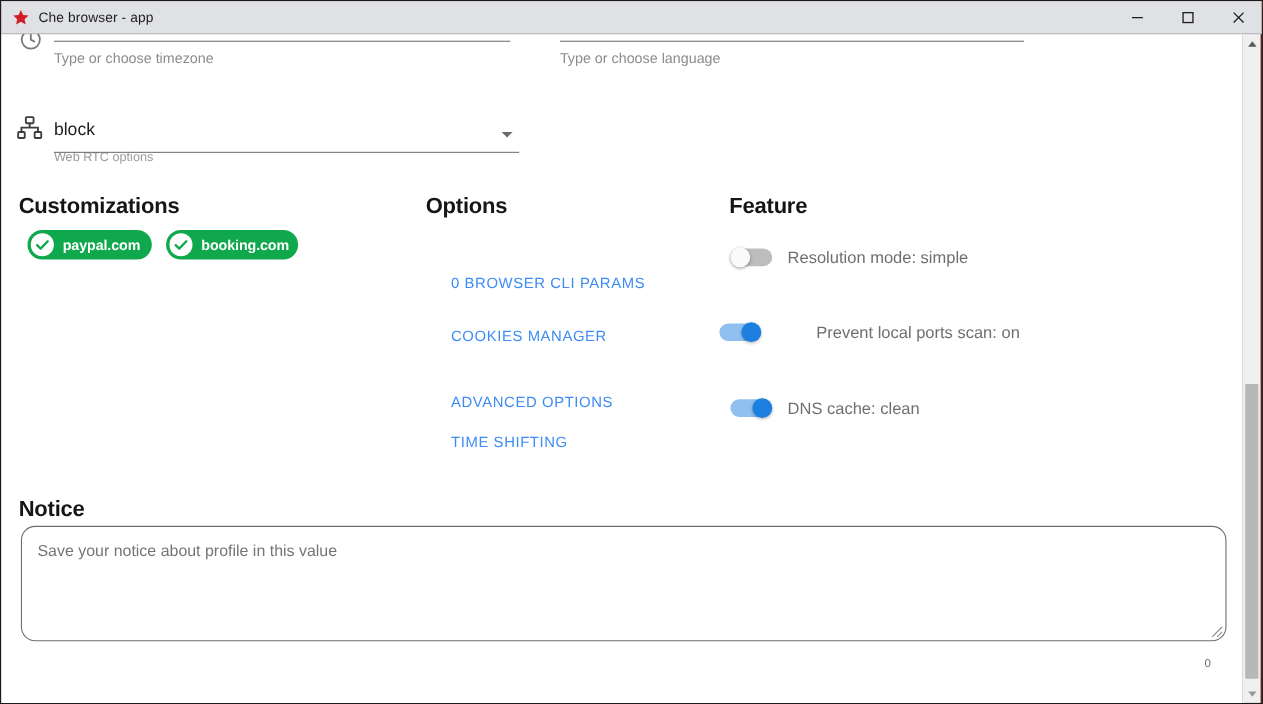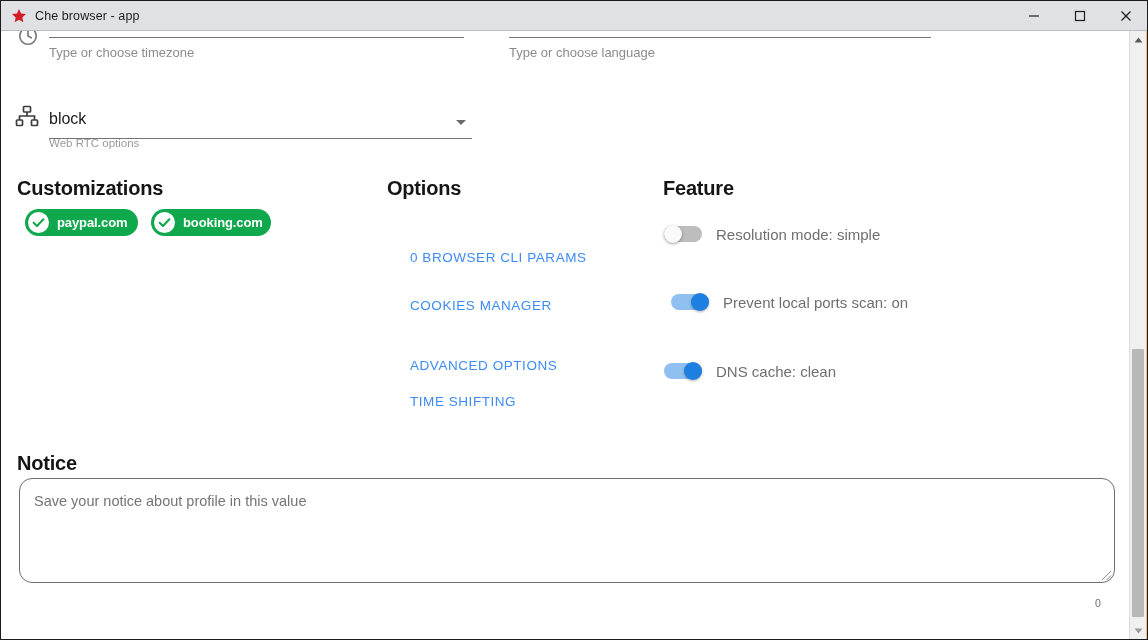--- a/index.html
+++ b/index.html
@@ -12,21 +12,21 @@
     height: 640px;
     overflow: hidden;
     font-family: "Liberation Sans", sans-serif;
     -webkit-font-smoothing: antialiased;
   }
 
   .window {
     position: relative;
     width: 1148px;
     height: 640px;
-    background: #fdba74;
+    background: #7f1d1d;
     border: 1px solid #1b1b1b;
     box-sizing: border-box;
     overflow: hidden;
   }
 
   
   .titlebar {
     position: absolute;
     top: 0; left: 0;
     width: 1148px;
@@ -389,21 +389,21 @@
     <div class="section-title" style="left:662px; top:146px;">Feature</div>
 
     <div class="feature-row" style="left:663px; top:194px;">
       <span class="switch">
         <span class="track"></span>
         <span class="knob"></span>
       </span>
       <span class="feature-label">Resolution mode: simple</span>
     </div>
 
-    <div class="feature-row" style="left:670px; top:262px;">
+    <div class="feature-row" style="left:653px; top:262px;gap:36px;">
       <span class="switch on">
         <span class="track"></span>
         <span class="knob"></span>
       </span>
       <span class="feature-label">Prevent local ports scan: on</span>
     </div>
 
     <div class="feature-row" style="left:663px; top:331px;">
       <span class="switch on">
         <span class="track"></span>

